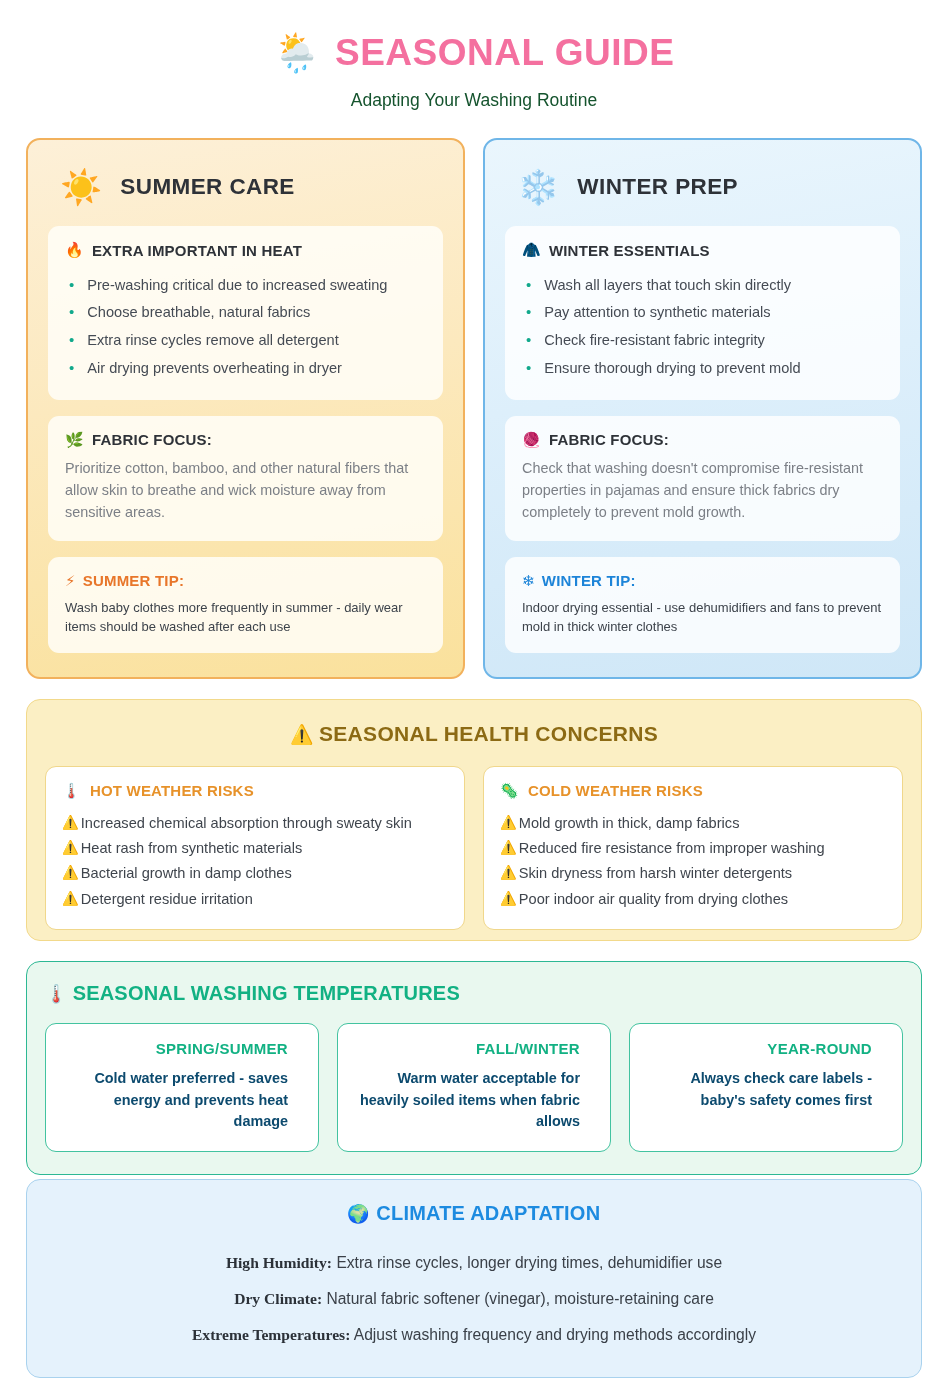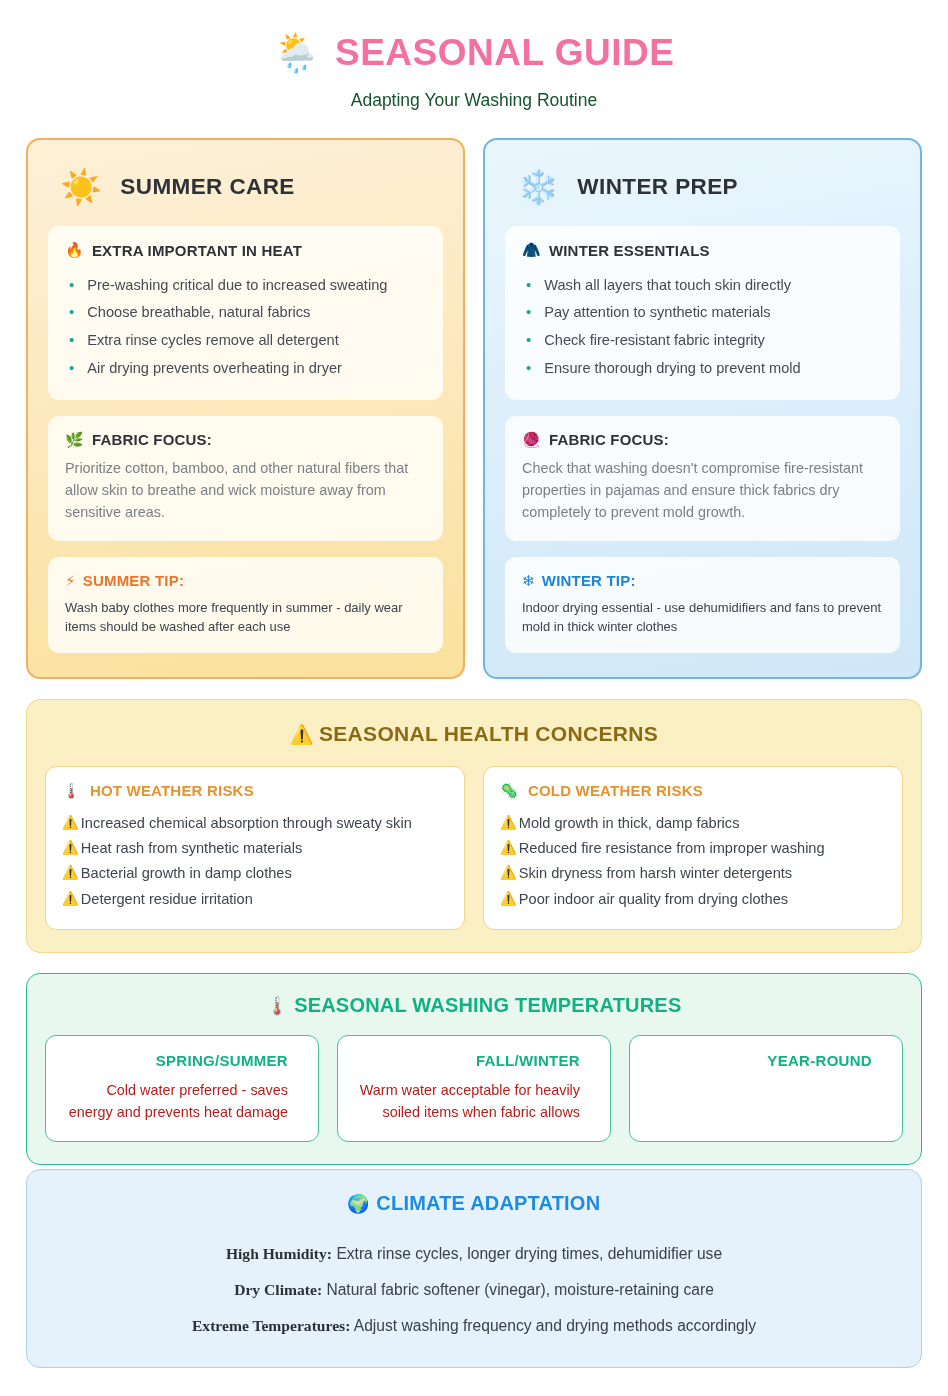--- a/index.html
+++ b/index.html
@@ -83,21 +83,21 @@
     font-size: 15px; font-weight: bold; display: flex; align-items: center;
     gap: 7px; margin-bottom: 8px; letter-spacing: 0.2px;
   }
   .tip-summer .tip-title { color: #E8762A; }
   .tip-winter .tip-title { color: #1D84D8; }
   .tip-body { font-size: 13px; color: #3d434b; line-height: 1.5; }
 
   
   .health {
     margin-top: 20px; background: #FBEFC4; border: 1.5px solid #F2D98B;
-    border-radius: 14px; padding: 22px 18px 22px 18px;
+    border-radius: 14px; padding: 22px 18px 10px 18px;
   }
   .health-title {
     text-align: center; font-size: 21px; font-weight: bold; color: #8C6A14;
     letter-spacing: 0.3px; margin-bottom: 20px;
   }
   .health-title .ht-emoji { font-size: 19px; margin-right: 5px; }
   .health-row { display: flex; gap: 18px; }
   .health-card {
     flex: 1; background: #ffffff; border: 1.5px solid #F0D78B;
     border-radius: 11px; padding: 15px 16px 17px 16px;
@@ -113,34 +113,34 @@
     display: flex; gap: 2px;
   }
   .risk-list li .warn { font-size: 13.5px; }
 
   
   .temps {
     margin-top: 20px; background: #E9F8EF; border: 1.5px solid #2DB894;
     border-radius: 14px; padding: 20px 18px 22px 18px;
   }
   .temps-title {
-    text-align: center; font-size: 20px; font-weight: bold; color: #12B183;
+    text-align: left; font-size: 20px; font-weight: bold; color: #12B183;
     letter-spacing: 0.2px; margin-bottom: 18px;
   }
   .temps-title .tt-emoji { font-size: 18px; margin-right: 5px; }
   .temps-row { display: flex; gap: 18px; }
   .temp-card {
     flex: 1; background: #ffffff; border: 1.5px solid #43C3A0;
     border-radius: 11px; padding: 16px 30px 18px 14px; text-align: right;
   }
   .temp-card-title {
     font-size: 15px; font-weight: bold; color: #12B183; margin-bottom: 11px;
     letter-spacing: 0.3px;
   }
-  .temp-card-body { font-size: 14.4px; color: #b91c1c; line-height: 1.5; }
+  .temp-card-body { font-size: 14.4px; color: #0c4a6e; line-height: 1.5; font-weight: bold; }
 
   
   .climate {
     margin-top: 4px; background: #E5F2FC; border: 1.5px solid #A9D2EE;
     border-radius: 14px; padding: 22px 18px 24px 18px; text-align: center;
   }
   .climate-title {
     font-size: 20px; font-weight: bold; color: #1D8BE0;
     letter-spacing: 0.2px; margin-bottom: 20px;
   }
@@ -328,20 +328,21 @@
       <div class="temp-card">
         <div class="temp-card-title">SPRING/SUMMER</div>
         <div class="temp-card-body">Cold water preferred - saves energy and prevents heat damage</div>
       </div>
       <div class="temp-card">
         <div class="temp-card-title">FALL/WINTER</div>
         <div class="temp-card-body">Warm water acceptable for heavily soiled items when fabric allows</div>
       </div>
       <div class="temp-card">
         <div class="temp-card-title">YEAR-ROUND</div>
+        <div class="temp-card-body">Always check care labels - baby's safety comes first</div>
       </div>
     </div>
   </div>
 
   <div class="climate">
     <div class="climate-title">
       <span class="ct-emoji">🌍</span><span>CLIMATE ADAPTATION</span>
     </div>
     <div class="climate-line">
       <b>High Humidity:</b><span> Extra rinse cycles, longer drying times, dehumidifier use</span>

